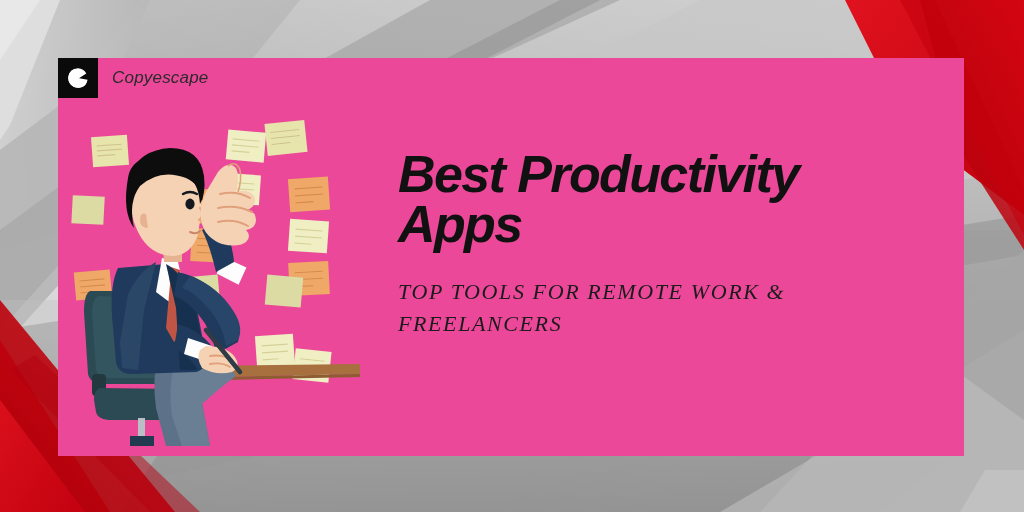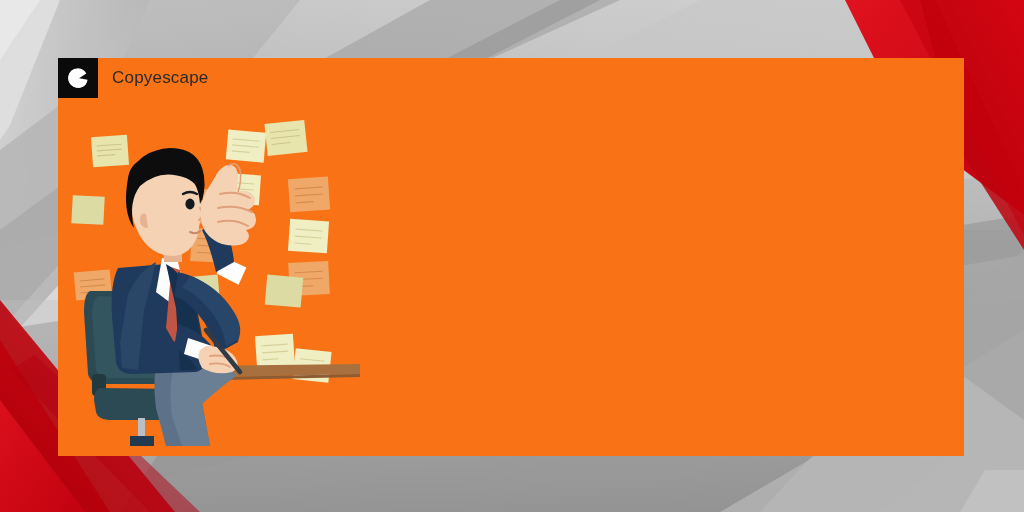--- a/index.html
+++ b/index.html
@@ -27,22 +27,23 @@
     height: 100%;
   }
 
   
   #card {
     position: absolute;
     left: 58px;
     top: 58px;
     width: 906px;
     height: 398px;
-    background: #f97316;
+    background: #ec4899;
     overflow: hidden;
+    font-style: italic;
   }
 
   
   #logo-row {
     position: absolute;
     left: 0px;
     top: 0px;
     display: flex;
     align-items: center;
     z-index: 6;
@@ -366,15 +367,20 @@
       <g>
         <path d="M108,208 Q128,214 140,228 L152,246 L128,254 Q118,238 104,232 Z" fill="#1f3a5c"></path>
         <path d="M118,222 L142,230 L138,246 L114,238 Z" fill="#fdfdfd"></path>
         <path d="M136,230 Q156,230 164,240 Q172,250 162,256 Q146,260 132,252 Q126,242 130,234 Z" fill="#f6d2b4"></path>
         <path d="M140,240 Q152,238 162,244" stroke="#e0a07c" stroke-width="1.8" fill="none" stroke-linecap="round"></path>
         <path d="M140,248 Q152,246 160,251" stroke="#e0a07c" stroke-width="1.8" fill="none" stroke-linecap="round"></path>
         <line x1="136" y1="214" x2="170" y2="256" stroke="#2f3b47" stroke-width="4.6" stroke-linecap="round"></line>
       </g>
     </svg>
 
+    <div id="text-block">
+      <h1 id="headline">Best Productivity
+Apps</h1>
+      <p id="subhead">Top Tools For Remote Work &amp; Freelancers</p>
+    </div>
 
   </div>
 </div>
 
 </body></html>

